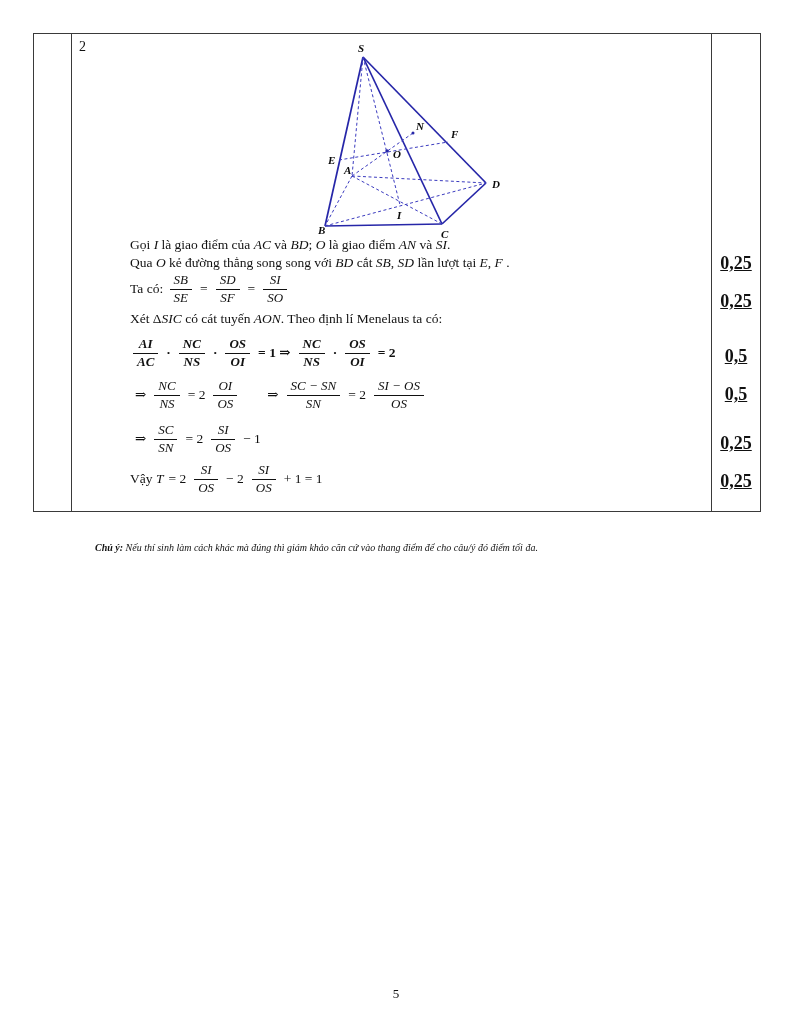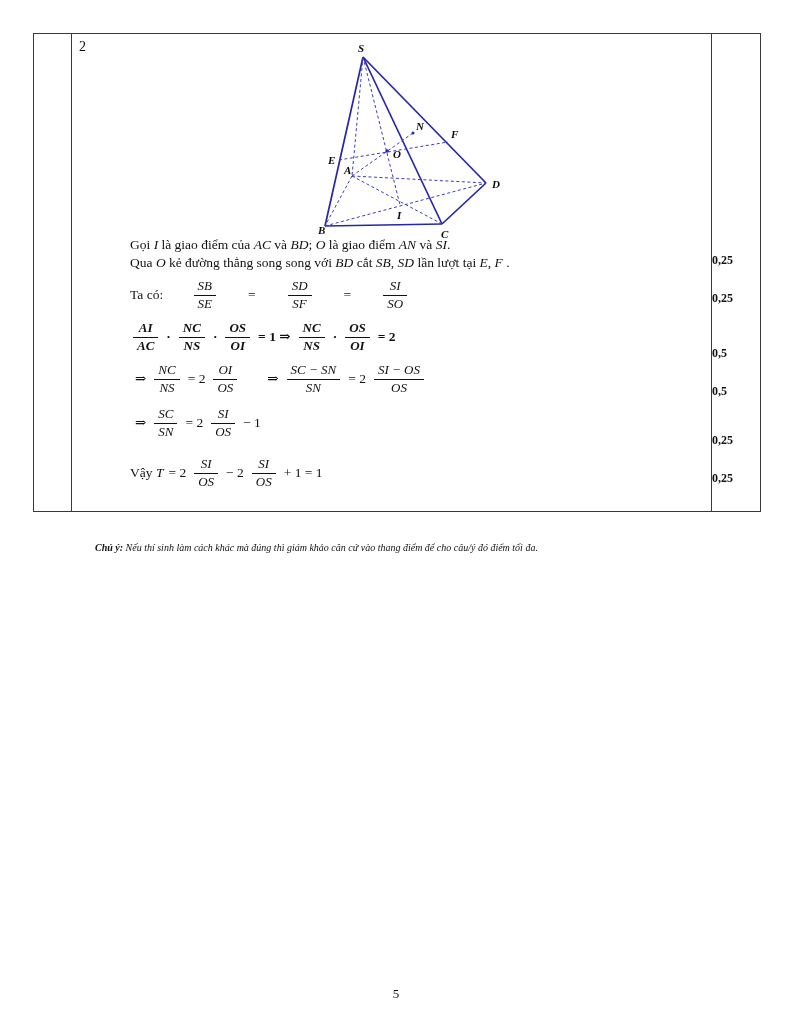--- a/index.html
+++ b/index.html
@@ -12,36 +12,36 @@
   .v-sep{position:absolute;top:0;bottom:0;width:1px;background:#3a3a3a;}
   .sep-1{left:37px}
   .sep-2{left:677px}
   .q-num{position:absolute;left:45px;top:5px;font-size:14px;}
   .content{position:absolute;left:38px;top:0;width:639px;height:100%;}
   .figure-wrap{position:absolute;left:228px;top:6px;width:212px;height:202px;}
   
   .solution{position:absolute;left:58px;top:202px;width:565px;font-size:13.5px;line-height:1.3;}
   .ln{display:block;min-height:18px;}
   .f-line{display:flex;align-items:center;flex-wrap:nowrap;min-height:34px;}
-  .l3{margin-top:6px;gap:24px;}
+  .l3{margin-top:0;}
   .l4{margin-top:4px;min-height:18px;}
   .l5{margin-top:8px;font-weight:bold;}
   .l6{margin-top:8px;}
   .l7{margin-top:10px;}
-  .l8{margin-top:16px;}
+  .l8{margin-top:6px;}
   .t-txt{white-space:pre-wrap;}
   .t-var{font-style:italic;white-space:pre;}
   .t-op{margin:0 5px;white-space:pre;}
   .t-gap{display:inline-block;height:1px;}
   .t-frac{display:inline-block;text-align:center;vertical-align:middle;margin:0 3px;font-style:italic;font-size:13px;}
   .t-num{display:block;padding:1px 4px 1px;border-bottom:1px solid #111;line-height:1.15;white-space:pre;}
   .t-den{display:block;padding:1px 4px 0;line-height:1.15;white-space:pre;}
   
   .scores{position:absolute;left:678px;top:0;width:48px;height:100%;}
-  .score{position:absolute;left:0;width:100%;font-weight:bold;font-size:12px;}
+  .score{position:absolute;left:0;width:100%;text-align:center;font-weight:bold;font-size:18px;text-decoration:underline;}
   .score-0{top:219px}.score-1{top:257px}.score-2{top:312px}
   .score-3{top:350px}.score-4{top:399px}.score-5{top:437px}
   
   .note{position:absolute;left:95px;top:540px;width:608px;font-size:10px;font-style:italic;line-height:1.5;}
   .note-label{font-weight:bold;}
   .page-num{position:absolute;left:0;right:0;top:986px;text-align:center;font-size:13px;}
   
   .fig-label{font-size:11px;font-style:italic;font-weight:bold;fill:#0a0a0a;
     font-family:"Liberation Serif","DejaVu Serif",serif;}
 </style>
@@ -113,20 +113,27 @@
             <span class="t-frac">
               <span class="t-num">SD</span>
               <span class="t-den">SF</span>
             </span>
             <span class="t-op">=</span>
             <span class="t-frac">
               <span class="t-num">SI</span>
               <span class="t-den">SO</span>
             </span>
           </div>
+        <div class="f-line l4">
+            <span class="t-txt">Xét Δ</span>
+            <span class="t-var">SIC</span>
+            <span class="t-txt"> có cát tuyến </span>
+            <span class="t-var">AON</span>
+            <span class="t-txt">. Theo định lí Menelaus ta có:</span>
+          </div>
         <div class="f-line l5">
             <span class="t-frac">
               <span class="t-num">AI</span>
               <span class="t-den">AC</span>
             </span>
             <span class="t-op">·</span>
             <span class="t-frac">
               <span class="t-num">NC</span>
               <span class="t-den">NS</span>
             </span>

